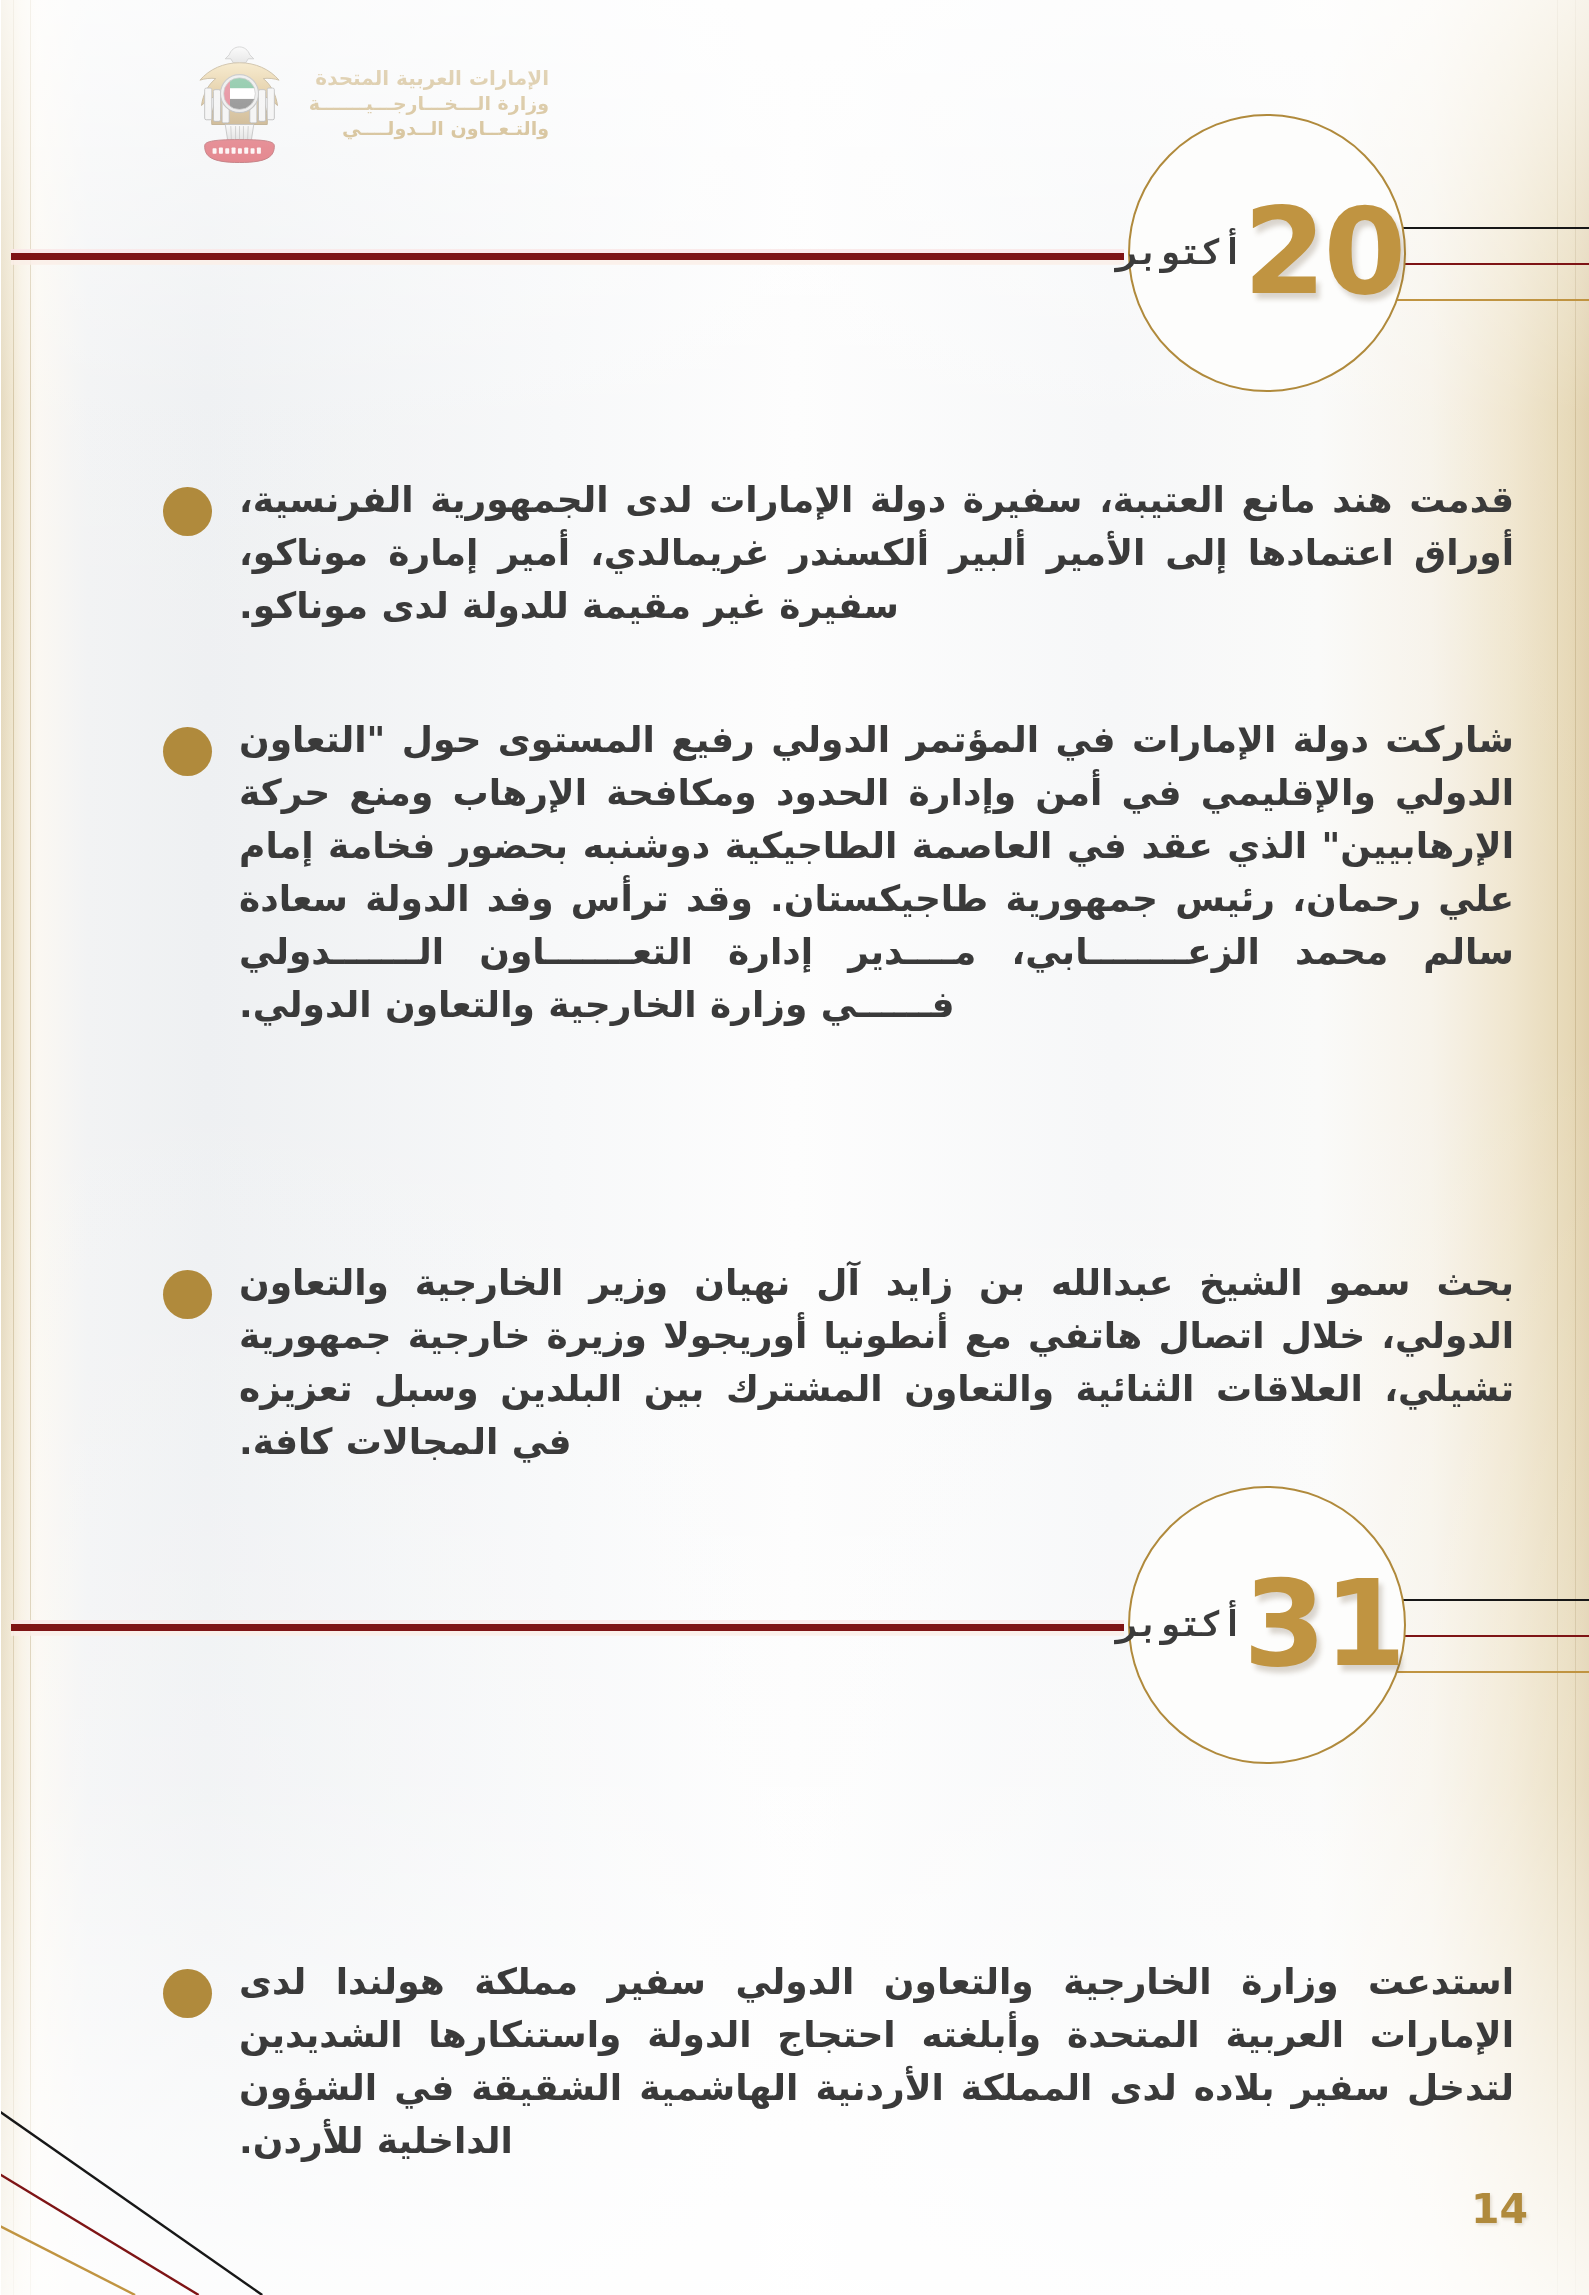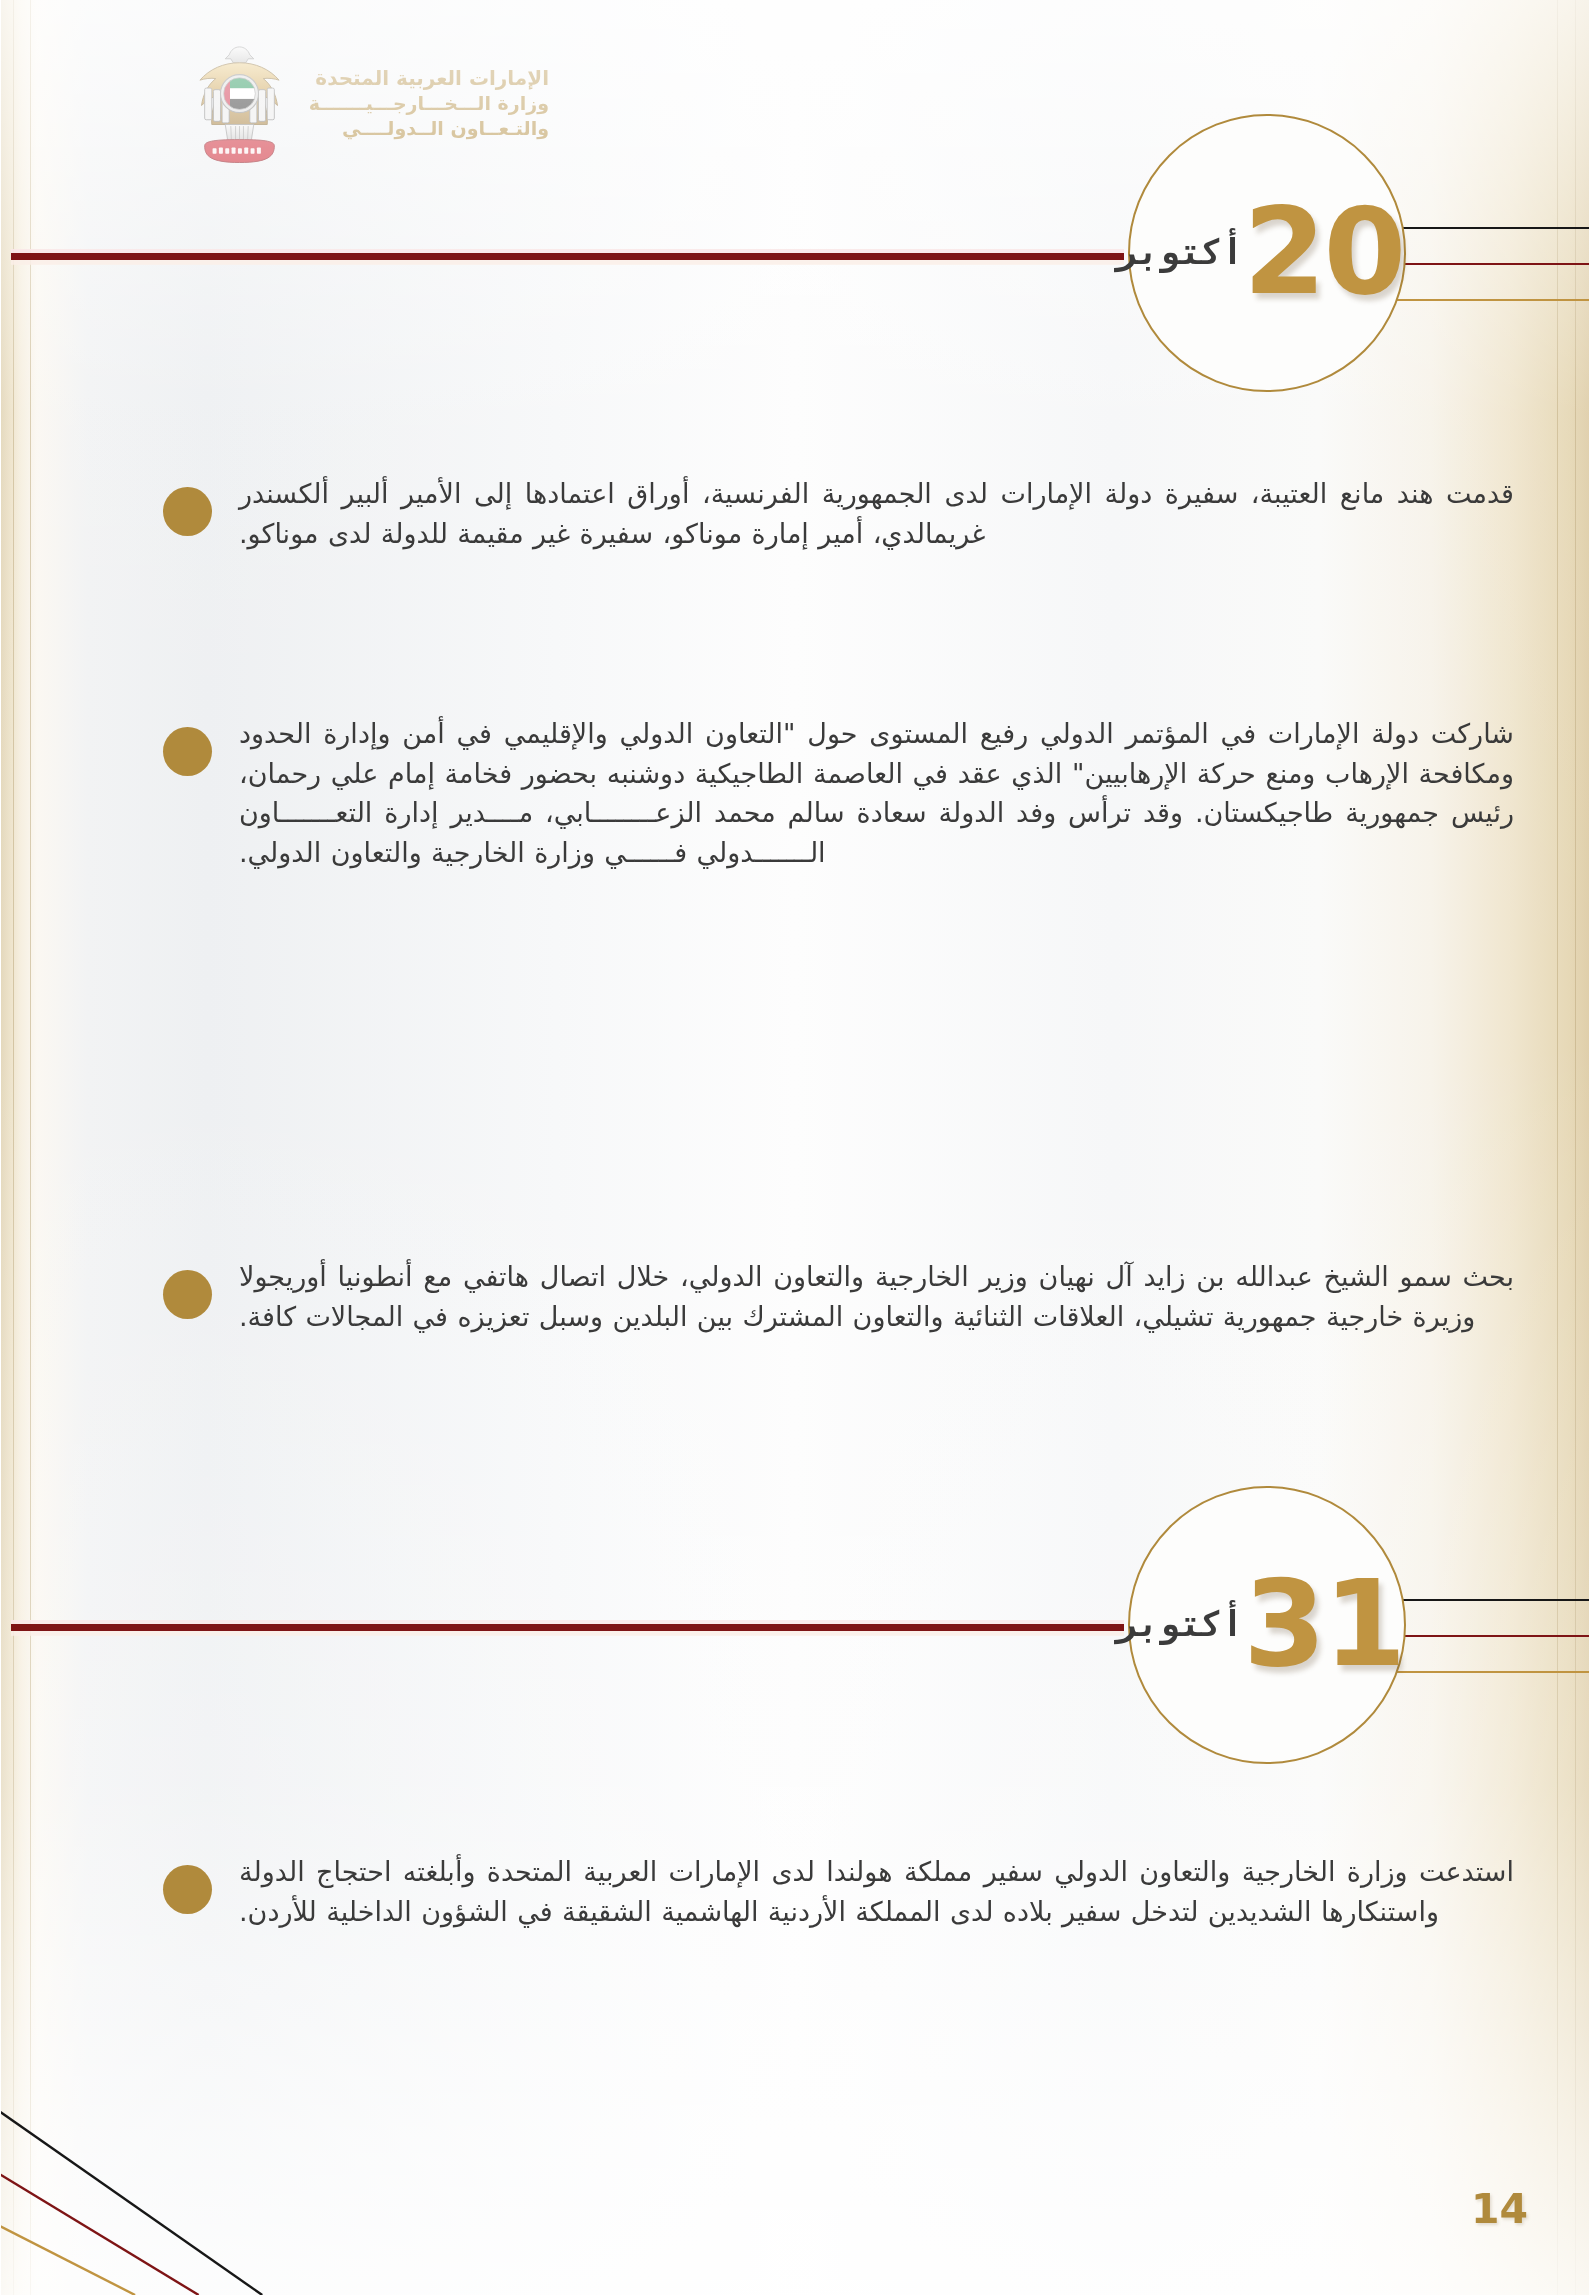--- a/index.html
+++ b/index.html
@@ -159,23 +159,23 @@
     height: 49px;
     border-radius: 50%;
     background: #b08a3c;
     margin-top: 12.7px;
   }
   .para-text {
     direction: rtl;
     text-align: justify;
     text-align-last: left;
     color: #3a3a3a;
-    font-size: 27px;
+    font-size: 36px;
     line-height: 1.47;
-    font-weight: 400;
+    font-weight: 700;
     word-spacing: 0.8px;
   }
 
   
   #page-number {
     position: absolute;
     right: 62px;
     bottom: 62px;
     font-size: 41px;
     font-weight: 700;
@@ -314,21 +314,21 @@
     <i class="dl-black" style="top:0px;   width:262px;"></i>
     <i class="dl-red" style="top:36px;  width:262px;"></i>
     <i class="dl-gold" style="top:72px;  width:246px;"></i>
   </div>
 
   <div class="date-marker" style="top:1486px; left:1128px;">
     <div class="date-num">31</div>
     <div class="date-month">أكتوبر</div>
   </div>
 
-  <div class="para-row" style="top:1852px; right:76px; width:1351px;">
+  <div class="para-row" style="top:1956px; right:76px; width:1351px;">
     <div class="para-text">استدعت وزارة الخارجية والتعاون الدولي سفير مملكة هولندا لدى الإمارات العربية المتحدة وأبلغته احتجاج الدولة واستنكارها الشديدين لتدخل سفير بلاده لدى المملكة الأردنية الهاشمية الشقيقة في الشؤون الداخلية للأردن.</div>
     <div class="bullet"></div>
   </div>
 
   <div id="page-number">14</div>
 
   <div id="corner-deco">
     <svg viewBox="0 0 560 300" width="445" height="238" preserveAspectRatio="none" aria-hidden="true">
       <line x1="-10" y1="62" x2="330" y2="300" stroke="#171717" stroke-width="3"></line>
       <line x1="-10" y1="142" x2="250" y2="300" stroke="#7e1415" stroke-width="3"></line>

